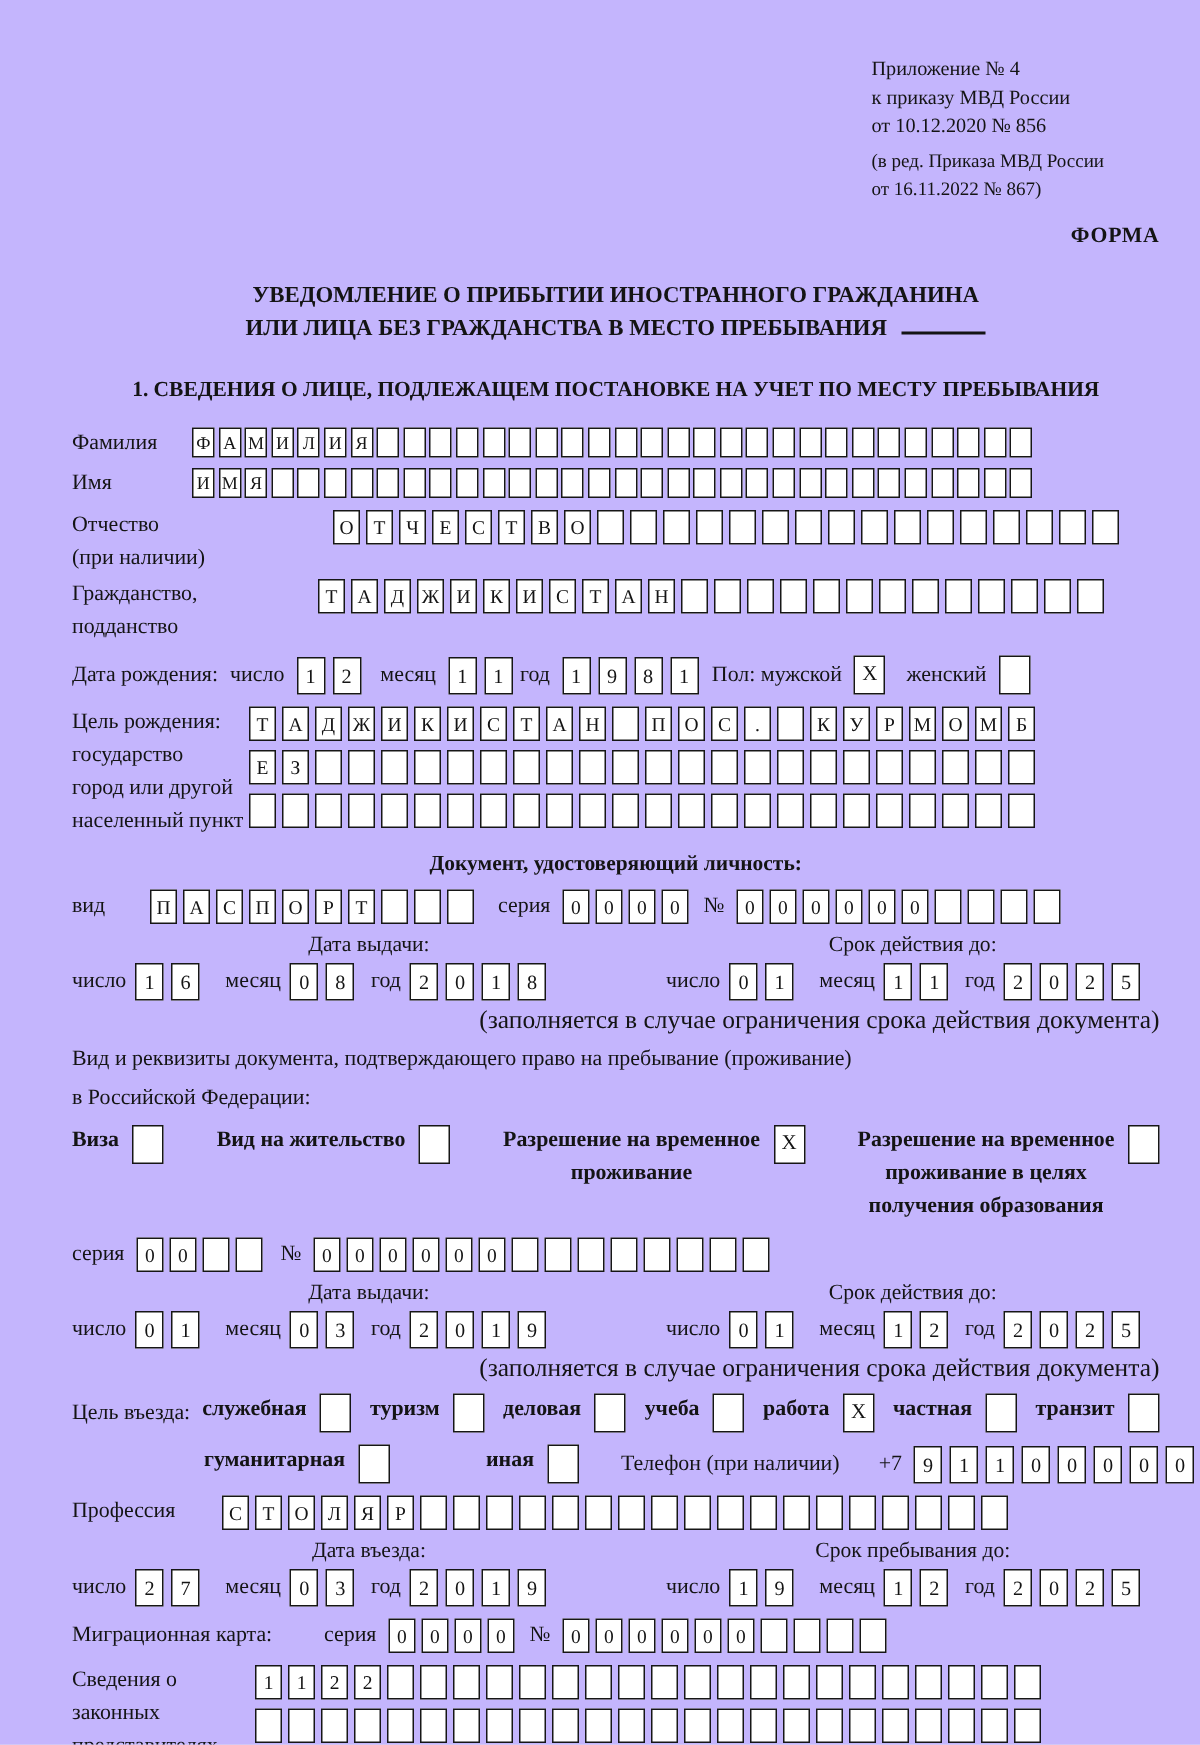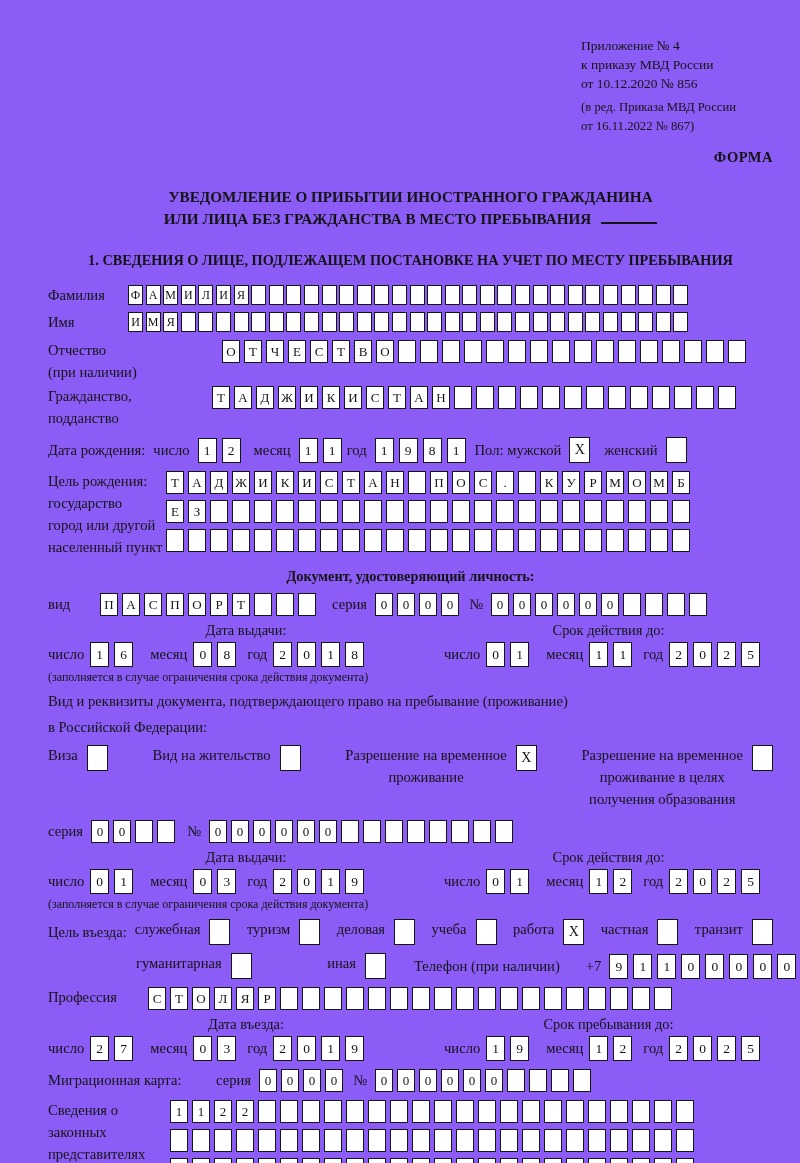--- a/index.html
+++ b/index.html
@@ -1,17 +1,17 @@
 <!DOCTYPE html>
 <html><head>
 <meta charset="utf-8">
 <style>
   html,body{margin:0;padding:0;background:#e8e8e8;}
   body{width:800px;height:1163px;overflow:hidden;font-family:"Liberation Serif","DejaVu Serif",serif;color:#141414;}
-  .page{width:800px;height:1163px;background:#8b5cf6;box-sizing:border-box;padding:36px 27px 0 48px;}
+  .page{width:800px;height:1163px;background:#c4b5fd;box-sizing:border-box;padding:36px 27px 0 48px;}
 
   
   .annex{margin-left:auto;width:192px;font-size:13.5px;line-height:1.42;}
   .annex-amend{margin-top:5px;font-size:12.7px;line-height:1.42;}
   .forma{margin-top:14px;text-align:right;font-weight:bold;font-size:14.5px;letter-spacing:.5px;}
   .title{margin-top:20px;text-align:center;font-weight:bold;font-size:15.2px;line-height:1.5;}
   .blank-line{display:inline-block;width:56px;border-bottom:2px solid #141414;height:12px;margin-left:10px;}
   .sec-head{margin-top:21px;text-align:center;font-weight:bold;font-size:14.3px;}
 
   
@@ -29,24 +29,24 @@
 
   .center-head{margin-top:9px;text-align:center;font-weight:bold;font-size:14.3px;}
   .dates-heads{display:flex;margin-top:6px;font-weight:normal;font-size:14.4px;}
   .dates-heads .dh-left{width:396px;text-align:center;}
   .dates-heads .dh-right{flex:1;text-align:center;}
   .dates-row{display:flex;margin-top:3px;font-size:14.6px;}
   .dgroup{display:flex;align-items:center;}
   .dgroup .w{margin-right:6px;}
   .dgroup .w2{margin:0 6px 0 12px;}
   .dleft{width:396px;}
-  .note-right{margin-top:3px;text-align:left;font-size:12px;}
+  .note-right{margin-top:3px;text-align:right;font-size:17px;}
 
   .opt{display:inline-flex;align-items:flex-start;}
-  .opt .opt-label{white-space:pre-line;margin-right:9px;}
+  .opt .opt-label{white-space:pre-line;margin-right:9px;font-weight:bold;}
   .optrow{display:flex;flex:1;justify-content:space-between;align-items:flex-start;}
   .optrow .opt-label{text-align:center;}
   .gap-r{margin-right:8px;}
   .gap-l{margin-left:8px;}
 </style>
 </head>
 <body>
 
 <div class="page">
 

